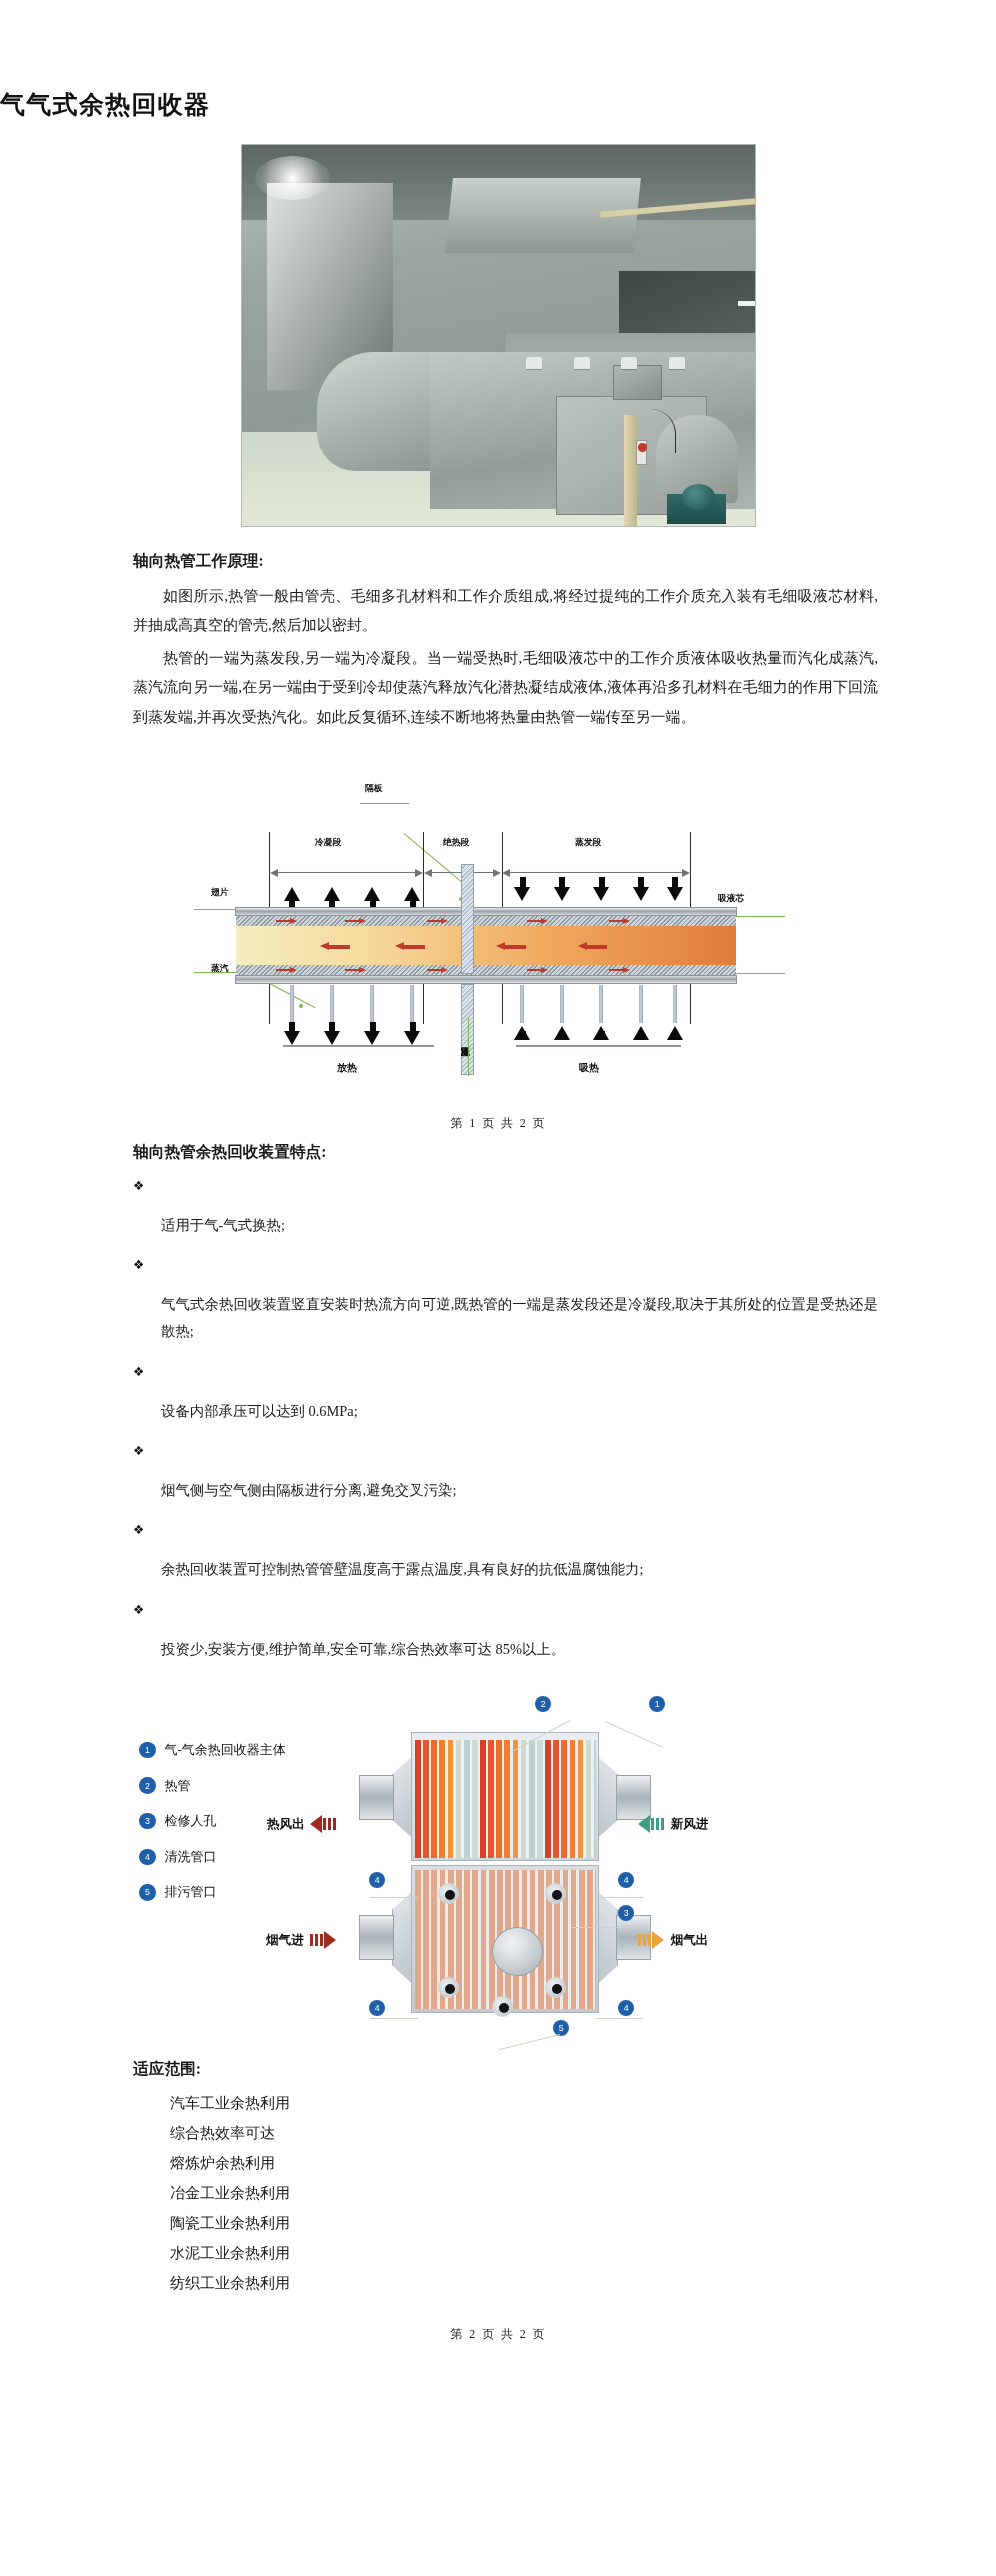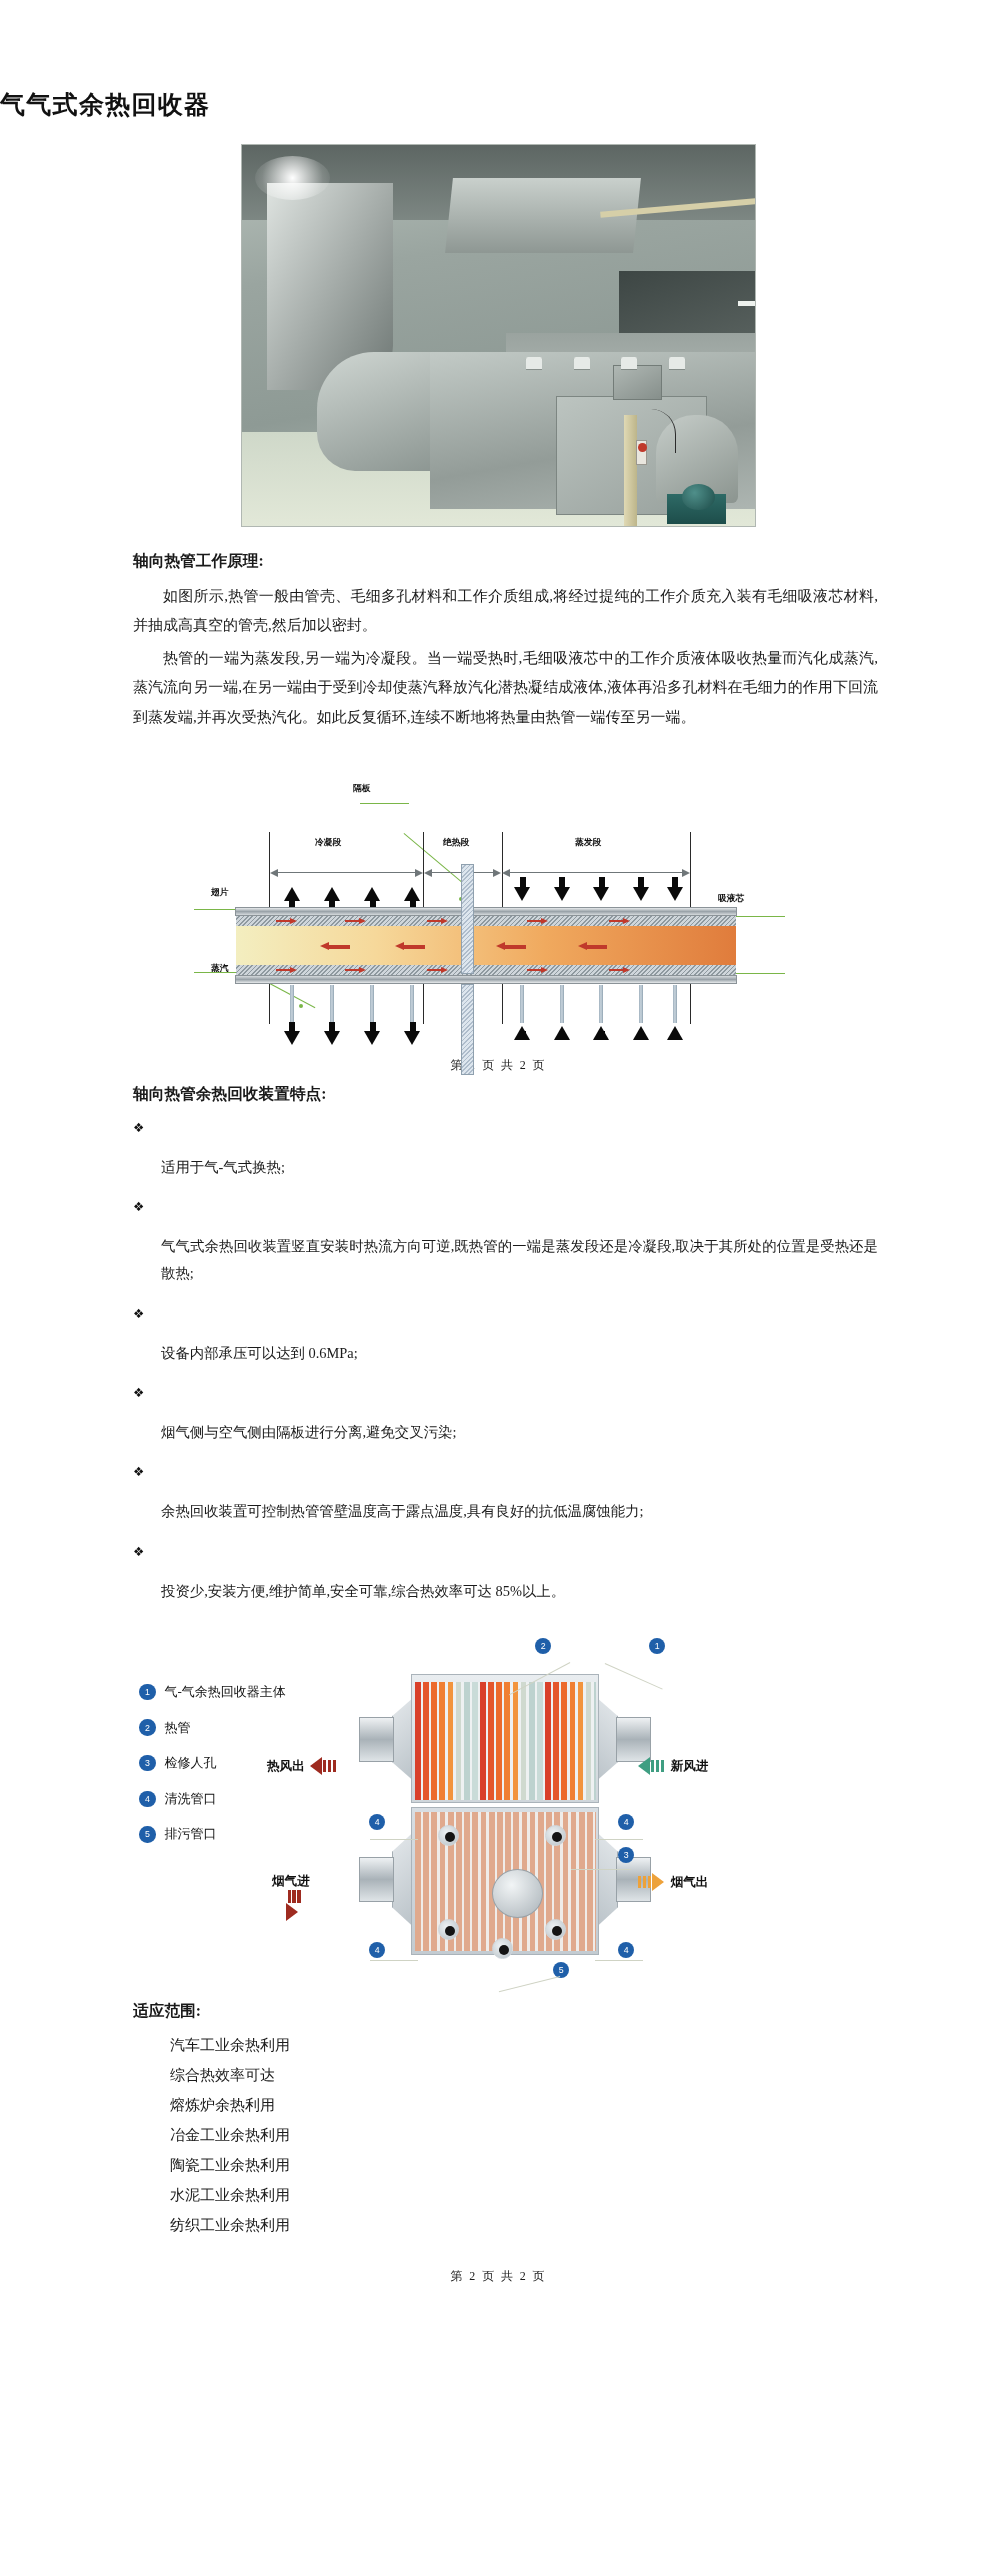--- a/index.html
+++ b/index.html
@@ -220,21 +220,21 @@
     </div>
   </div>
 
   <div class="sec-head">轴向热管工作原理:</div>
   <p class="para">如图所示,热管一般由管壳、毛细多孔材料和工作介质组成,将经过提纯的工作介质充入装有毛细吸液芯材料,并抽成高真空的管壳,然后加以密封。</p>
   <p class="para">热管的一端为蒸发段,另一端为冷凝段。当一端受热时,毛细吸液芯中的工作介质液体吸收热量而汽化成蒸汽,蒸汽流向另一端,在另一端由于受到冷却使蒸汽释放汽化潜热凝结成液体,液体再沿多孔材料在毛细力的作用下回流到蒸发端,并再次受热汽化。如此反复循环,连续不断地将热量由热管一端传至另一端。</p>
 
   <div class="fig1-wrap">
   <div class="fig1">
 
-    <div class="f1" style="left:200px; top:25px;">隔板</div>
+    <div class="f1" style="left:212px; top:25px;">隔板</div>
     <div class="leadline" style="left:207px; top:45px; width:49px; transform:rotate(0deg);"></div>
     <div class="leadline" style="left:251px; top:75px; width:78px; transform:rotate(40deg); transform-origin:left center;"></div>
     <div class="leaddot" style="left:306px; top:139px;"></div>
 
     <div class="vline" style="left:116px; top:74px; height:192px;"></div>
     <div class="vline" style="left:270px; top:74px; height:192px;"></div>
     <div class="vline" style="left:349px; top:74px; height:192px;"></div>
     <div class="vline" style="left:537px; top:74px; height:192px;"></div>
 
     <div class="f1" style="left:162px; top:79px;">冷凝段</div>
@@ -381,20 +381,28 @@
     <div class="blkstem" style="left:485px; top:273px; height:8.8px;"></div>
     <div class="blkarr up" style="left:480px; top:268px;"></div>
 
     <div class="fin" style="left:520px; top:227px; height:38px;"></div>
     <div class="blkstem" style="left:519px; top:273px; height:8.8px;"></div>
     <div class="blkarr up" style="left:514px; top:268px;"></div>
 
   </div>
   </div>
 
+  <div style="position:relative; height:58px;">
+    <div class="underbar" style="left:283px; top:-2.5px; width:151px;"></div>
+    <div class="underbar" style="left:516px; top:-2.5px; width:165px;"></div>
+    <div class="f1" style="left:337px; top:14px; font-size:10px;">放热</div>
+    <div class="vlabel" style="left:460px; top:-7.5px;">冷凝回流</div>
+    <div class="f1" style="left:579px; top:14px; font-size:10px;">吸热</div>
+    <div class="leadline" style="left:468px; top:-29px; height:58px; width:0.6px;"></div>
+  </div>
 
   <div class="pg-footer">第 1 页 共 2 页</div>
 
   <div class="sec-head">轴向热管余热回收装置特点:</div>
   <div class="bullets">
     <div class="bullet">
       <span class="mark">❖</span>
       <span class="btxt">适用于气-气式换热;</span>
     </div>
     <div class="bullet">
@@ -502,21 +510,21 @@
     <div class="flow" style="left:510px; top:124px;">
       <span class="tri-l" style="border-right:12.6px solid #3f9e82;"></span>
       <span class="bars" style="margin-left:1.3px;">
         <i style="background:#3f9e82"></i>
             <i style="background:#3f9e82"></i>
             <i style="background:#3f9e82"></i>
       </span>
       <span style="margin-left:6.3px;">新风进</span>
     </div>
 
-    <div class="flow" style="left:144px; top:240px;flex-direction:column;">
+    <div class="flow" style="left:138px; top:240px;">
       <span>烟气进</span>
       <span class="bars" style="margin-left:6.3px;">
         <i style="background:#9e2b20"></i>
             <i style="background:#9e2b20"></i>
             <i style="background:#9e2b20"></i>
       </span>
       <span class="tri-r" style="margin-left:1.3px; border-left:12.6px solid #9e2b20;"></span>
     </div>
 
     <div class="flow" style="left:510px; top:240px;">

